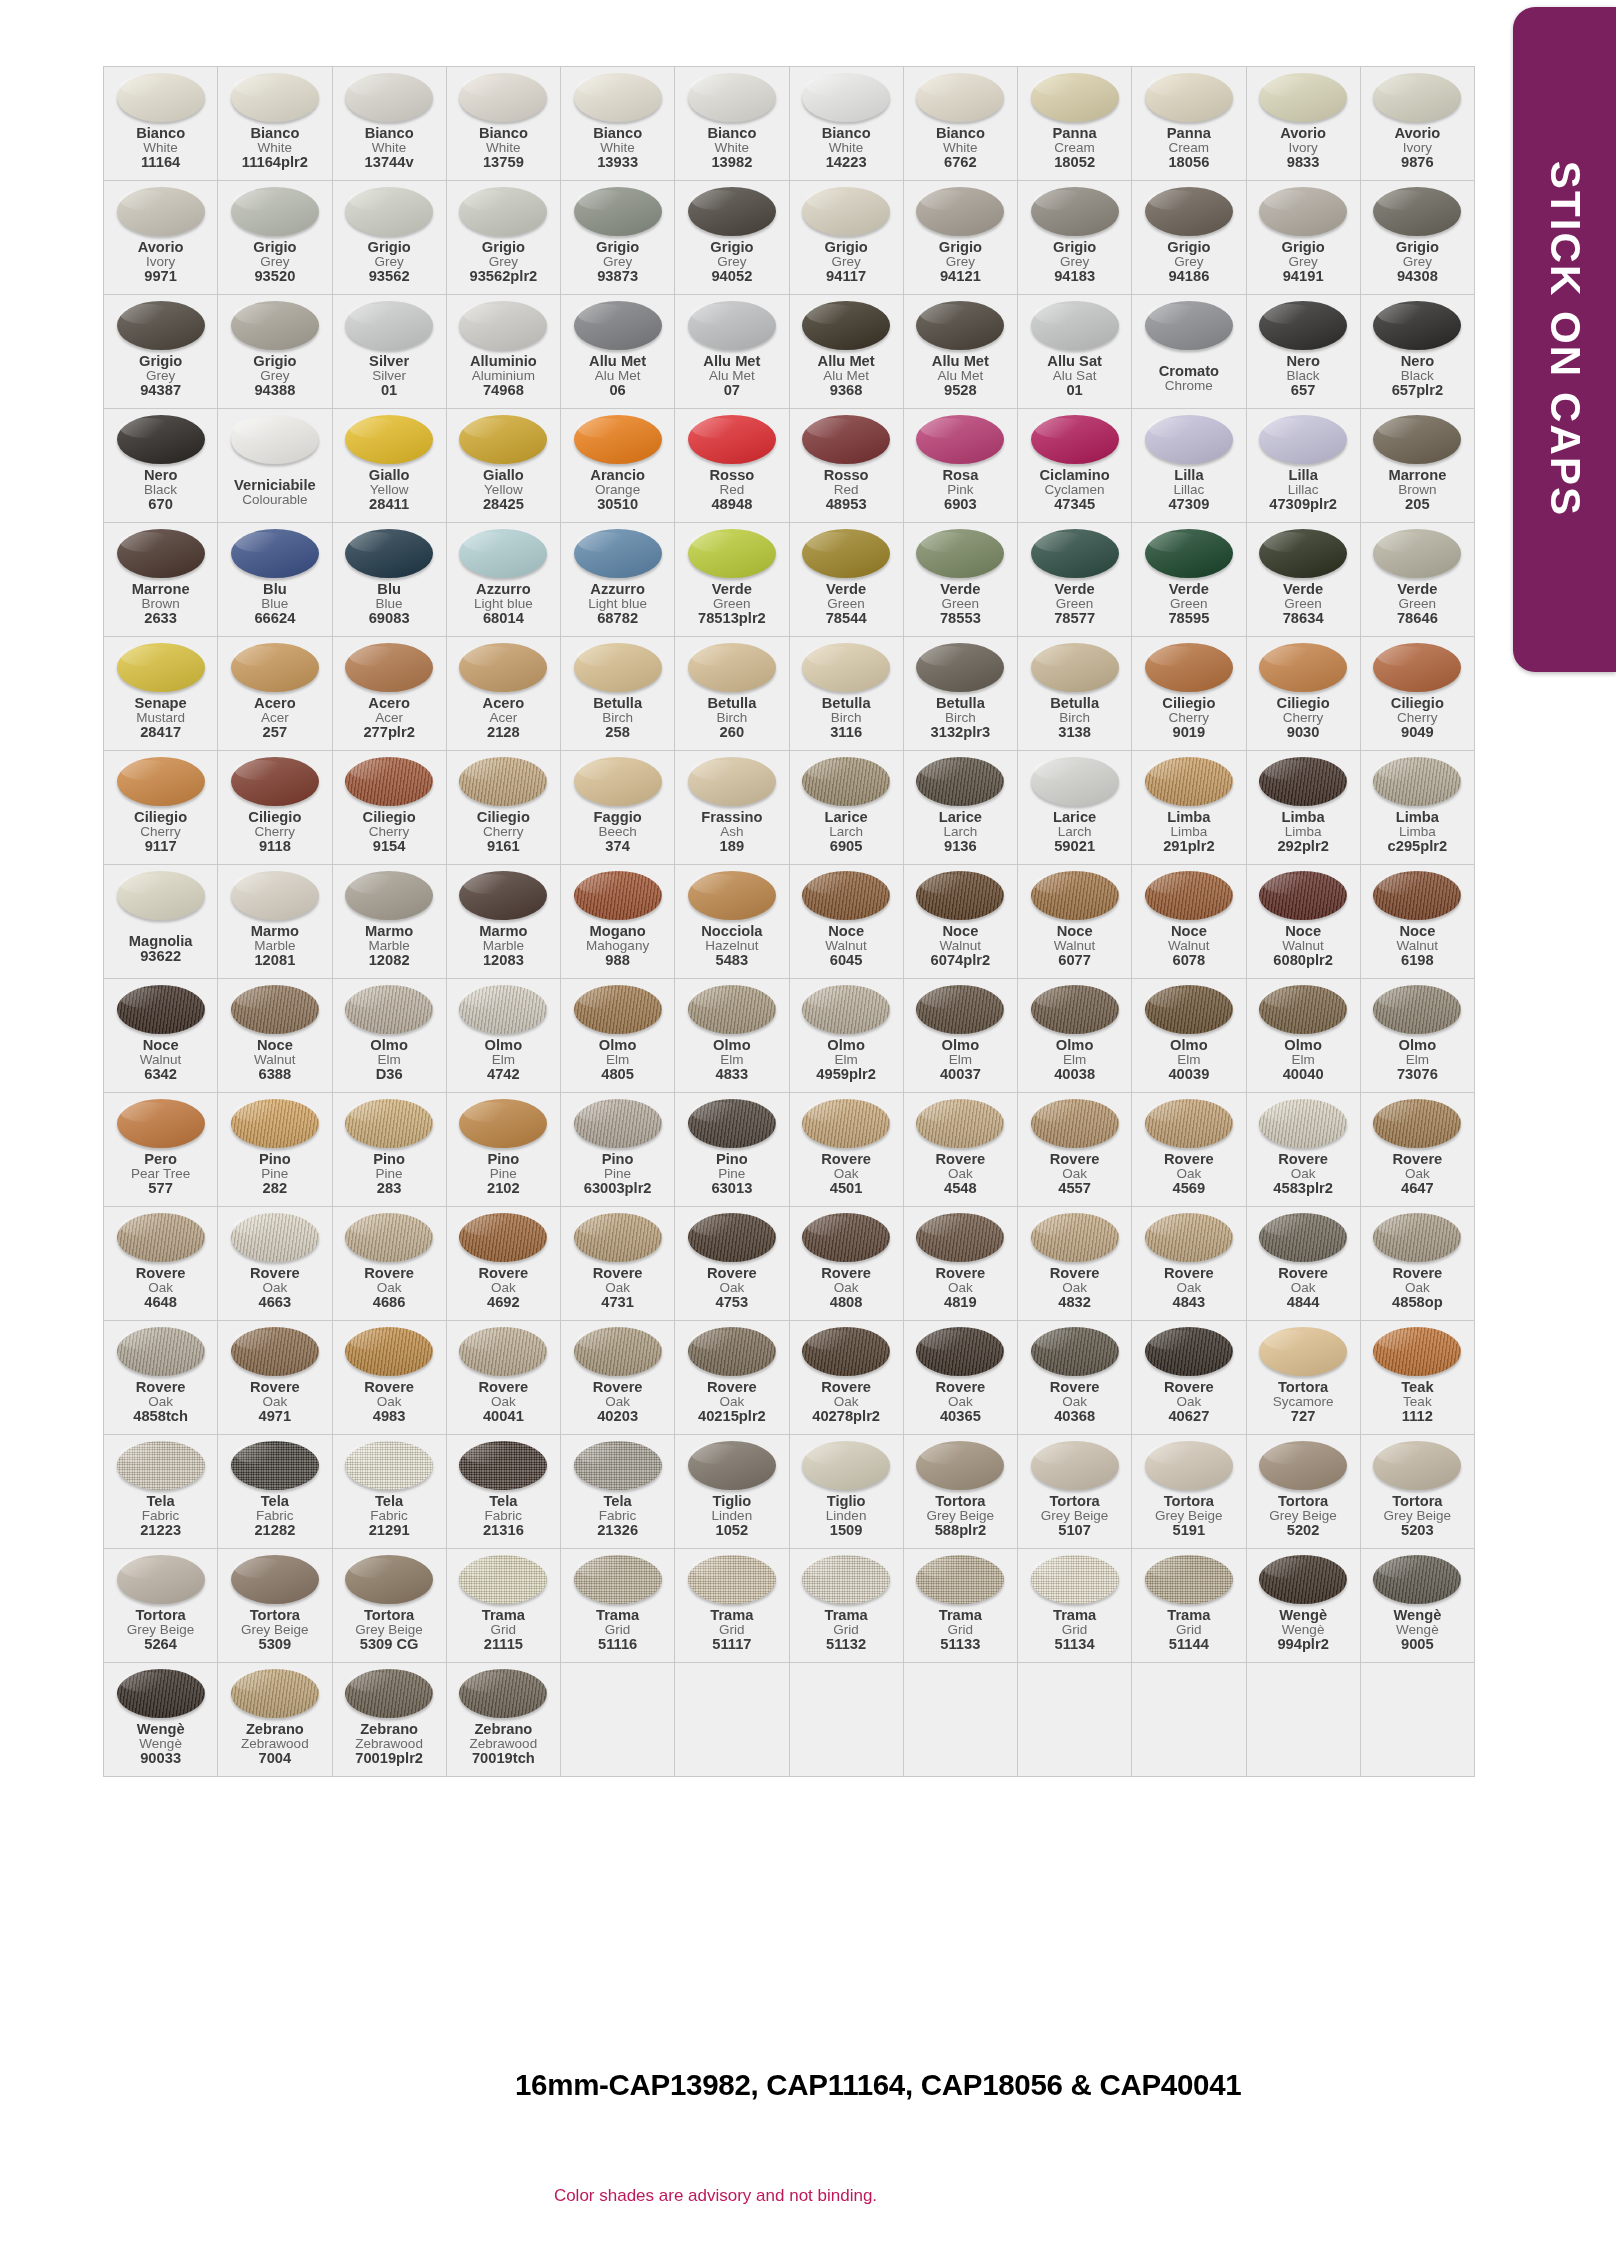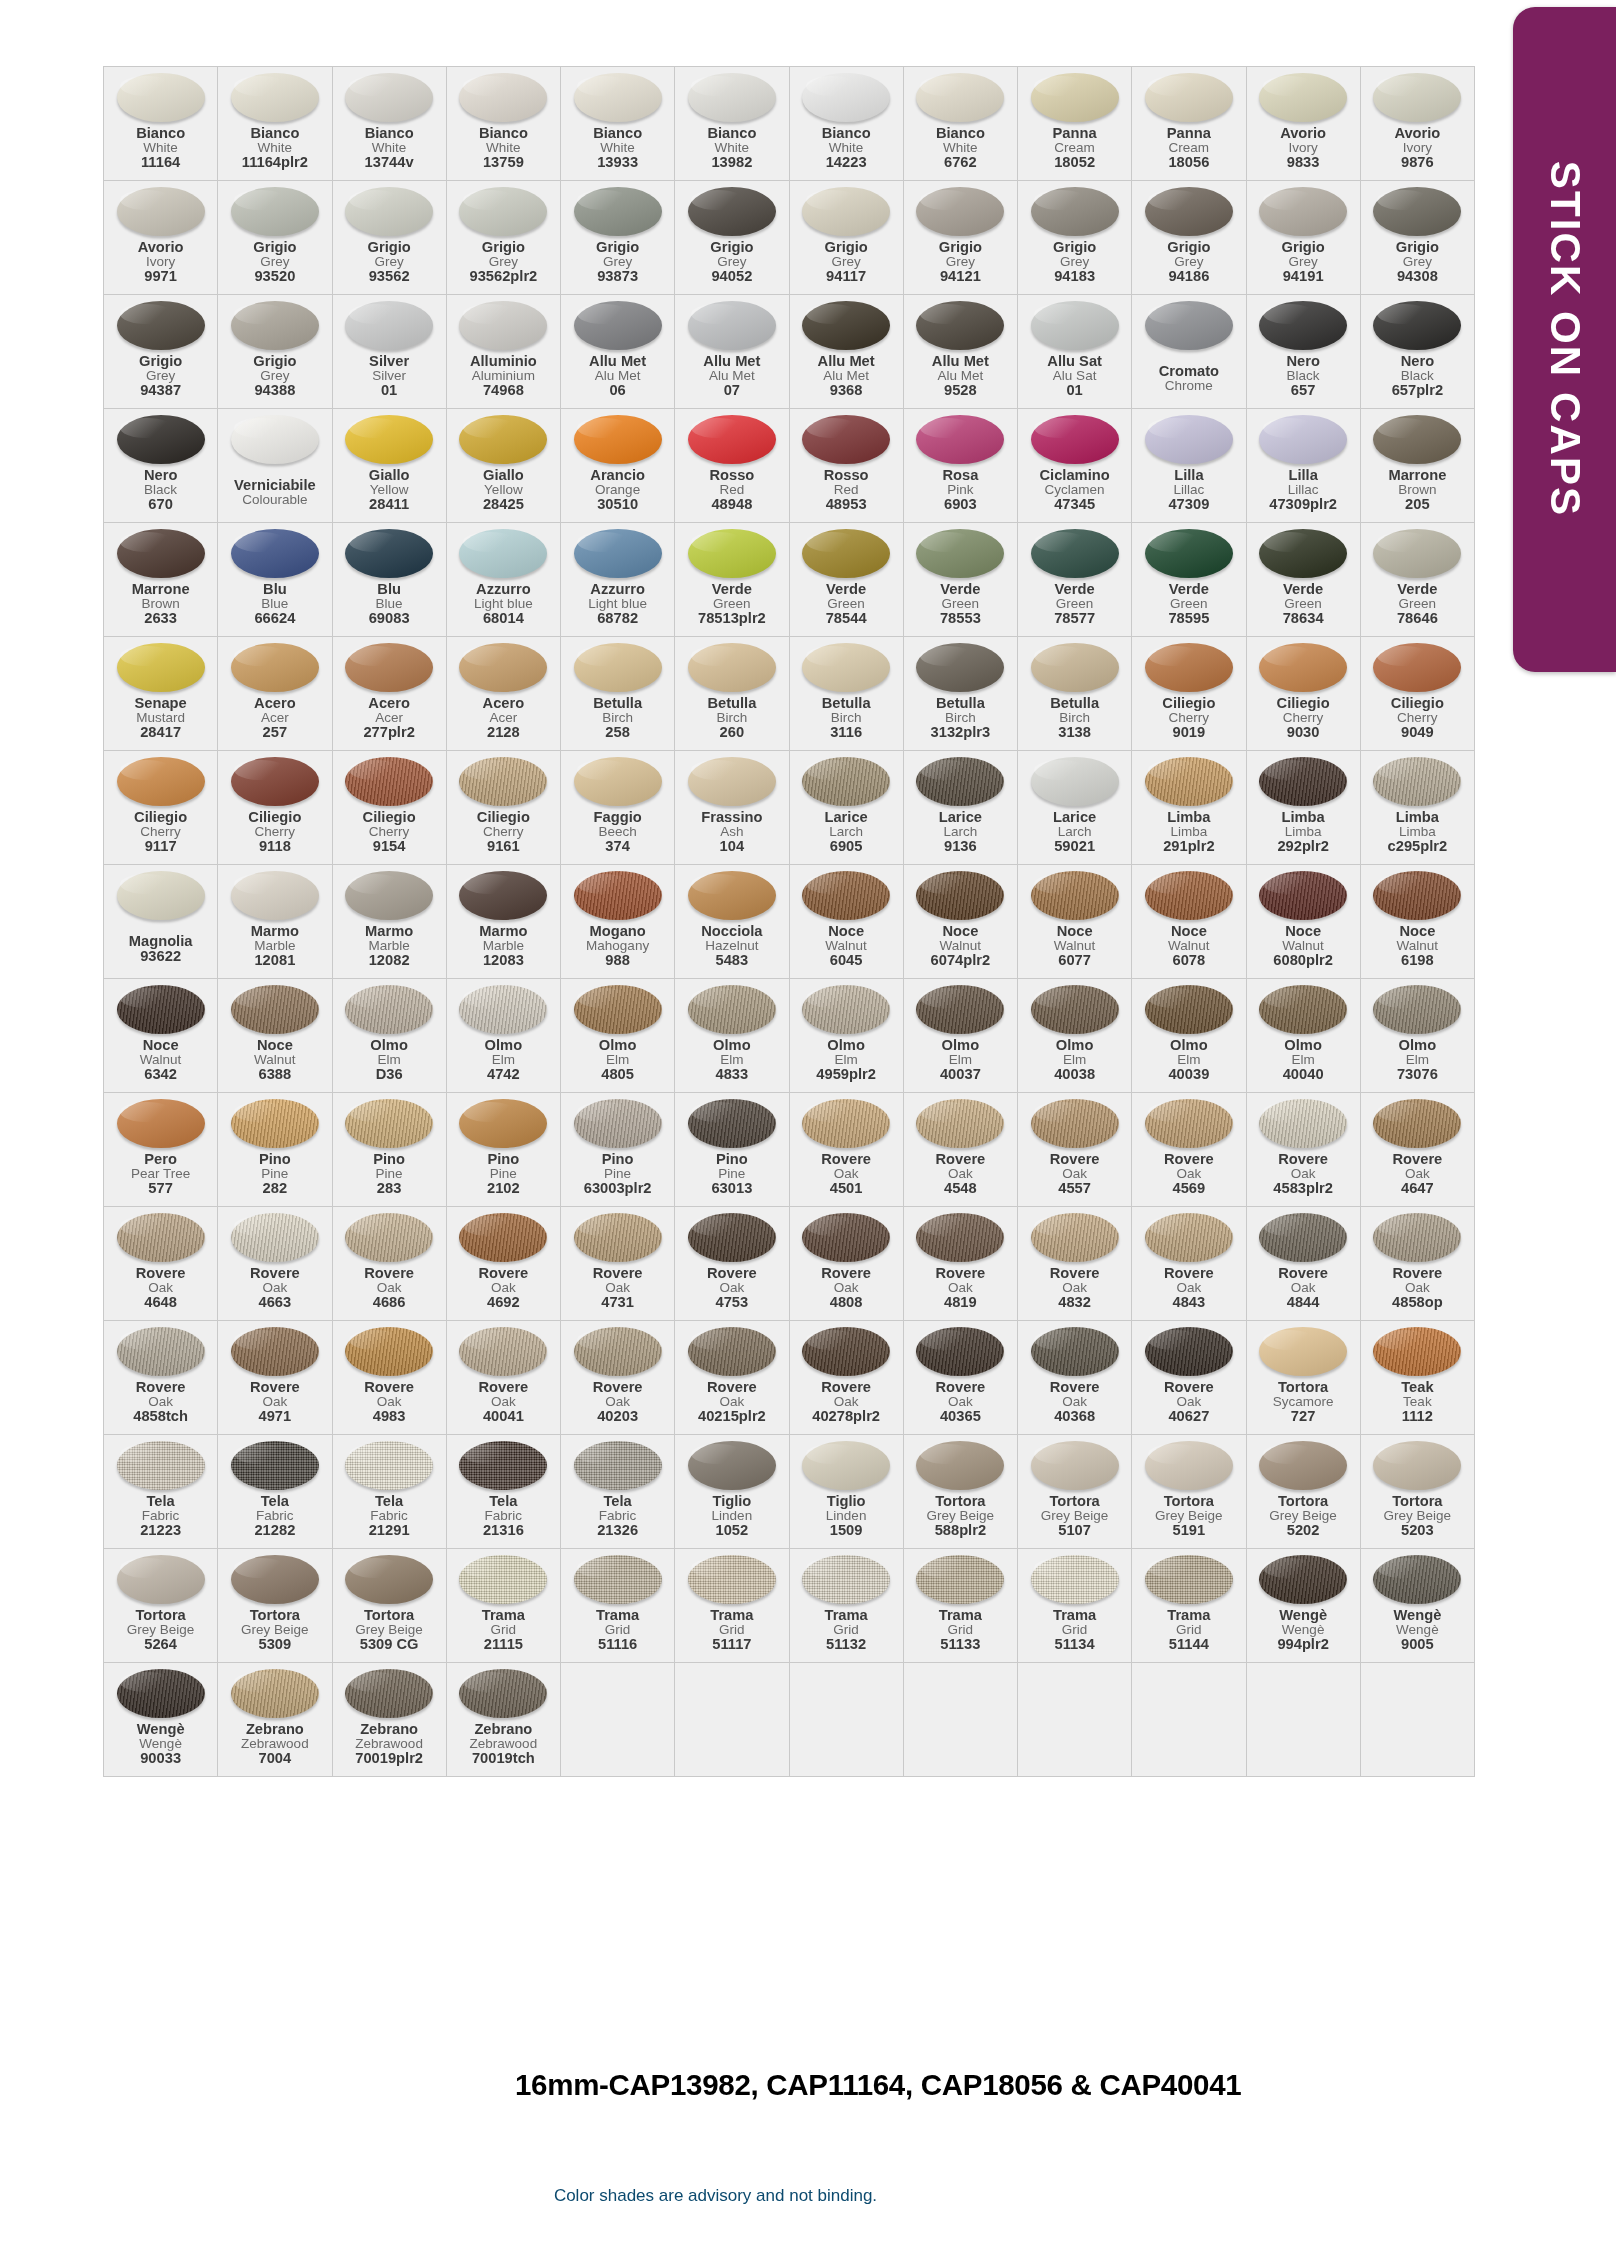--- a/index.html
+++ b/index.html
@@ -151,21 +151,21 @@
   }
 
   
   #footer {
     position: absolute;
     left: 0;
     top: 2186px;
     width: 1431px;
     text-align: center;
     font-size: 17px;
-    color: #0c4a6e;
+    color: #be185d;
     font-family: "Liberation Sans", sans-serif;
   }
 </style>
 </head>
 <body>
 
 <div id="page">
 
   <div id="side-tab">
     <span class="label">STICK ON CAPS</span>
@@ -954,21 +954,21 @@
                   <span class="t-code">374</span>
                 </div>
               </div>
             </td>
             <td>
               <div class="cell-inner">
                 <div class="disc" style="background: linear-gradient(160deg, rgba(255, 255, 255, 0.22), rgba(0, 0, 0, 0.14)), rgb(219, 200, 165);"></div>
                 <div class="txt">
                   <span class="t-it">Frassino</span>
                   <span class="t-en">Ash</span>
-                  <span class="t-code">104</span>
+                  <span class="t-code">189</span>
                 </div>
               </div>
             </td>
             <td>
               <div class="cell-inner">
                 <div class="disc" style="background: repeating-linear-gradient(98deg, rgba(0, 0, 0, 0.16) 0px, rgba(0, 0, 0, 0.16) 0.8px, rgba(255, 255, 255, 0.14) 1.7px, rgba(255, 255, 255, 0.14) 3.4px), linear-gradient(rgba(255, 255, 255, 0.12), rgba(0, 0, 0, 0.12)), rgb(160, 144, 114);"></div>
                 <div class="txt">
                   <span class="t-it">Larice</span>
                   <span class="t-en">Larch</span>
                   <span class="t-code">6905</span>

